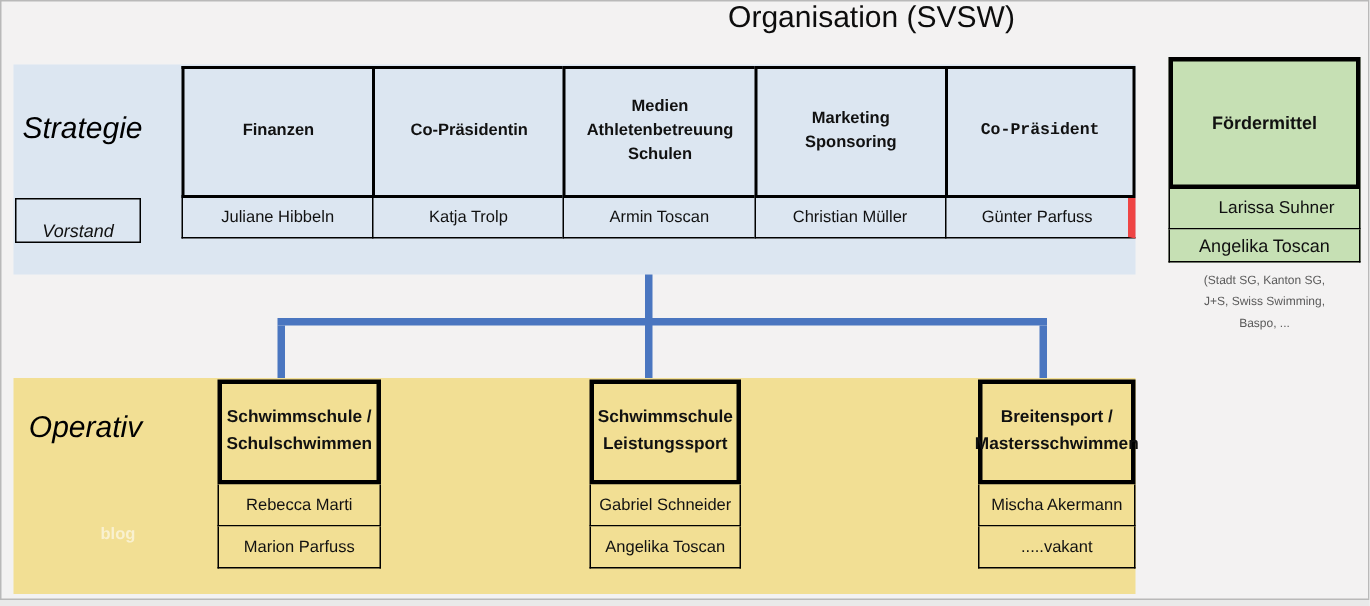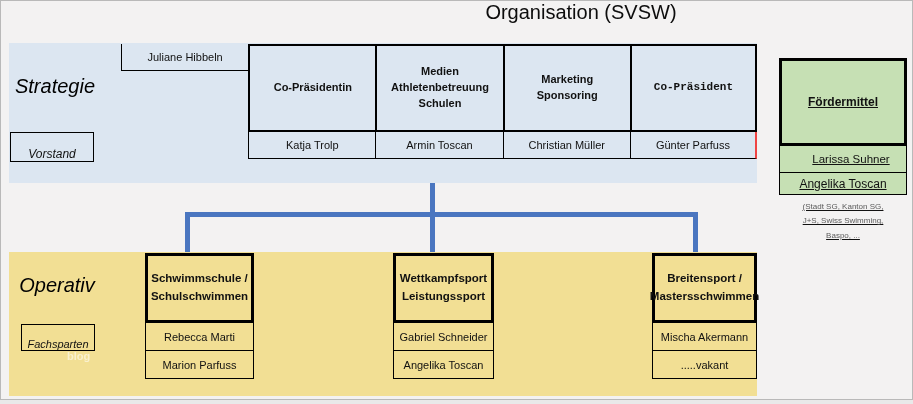--- a/index.html
+++ b/index.html
@@ -56,23 +56,23 @@
     font-weight: bold; font-size: 11px; line-height: 1.45;
     text-align: center; white-space: pre-line;
   }
   .t-col:last-child .t-box { border-right-width: 2.5px; font-family: Liberation Mono, monospace; }
   .t-name {
     height: 27px; background: #dce6f1;
     border: 1px solid #000; border-top: 0; border-right: 0;
     display: flex; align-items: center; justify-content: center;
     font-size: 11px;
   }
-  .t-col:last-child .t-name { border-right: 2px solid #ef4444; }
+  .t-col:last-child .t-name { border-right: 5px solid #ef4444; }
   
-  .g-col { position: absolute; left: 778px; top: 57px; width: 128px; text-decoration: underline; }
+  .g-col { position: absolute; left: 778px; top: 37px; width: 128px; }
   .g-box {
     height: 88px; background: #c6e0b4; border: 3px solid #000;
     display: flex; align-items: center; justify-content: center;
     font-weight: bold; font-size: 12px;
   }
   .g-name {
     background: #c6e0b4; border: 1px solid #000; border-top: 0;
     display: flex; align-items: center; justify-content: center;
     font-size: 11.5px;
   }
@@ -114,20 +114,21 @@
   <div class="title">Organisation (SVSW)</div>
 
   <div class="panel-strategie"></div>
   <div class="row-label lbl-strategie">Strategie</div>
   <div class="sub-box box-vorstand">
     <span>Vorstand</span>
   </div>
 
   <div class="top-row">
     <div class="t-col">
+      <div class="t-box">Finanzen</div>
       <div class="t-name">Juliane Hibbeln</div>
     </div>
     <div class="t-col">
       <div class="t-box">Co-Präsidentin</div>
       <div class="t-name">Katja Trolp</div>
     </div>
     <div class="t-col">
       <div class="t-box">Medien
 Athletenbetreuung
 Schulen</div>
@@ -153,33 +154,30 @@
 Baspo, ...</div>
   </div>
 
   <div class="conn conn-v-center"></div>
   <div class="conn conn-h"></div>
   <div class="conn conn-v-left"></div>
   <div class="conn conn-v-right"></div>
 
   <div class="panel-operativ"></div>
   <div class="row-label lbl-operativ">Operativ</div>
-  <div class="sub-box box-fachsparten">
-    <span>Fachsparten</span>
-  </div>
   <div class="watermark">blog</div>
 
   <div class="b-col b-col-0">
     <div class="b-box">Schwimmschule /
 Schulschwimmen</div>
     <div class="b-name">Rebecca Marti</div>
     <div class="b-name">Marion Parfuss</div>
   </div>
   <div class="b-col b-col-1">
-    <div class="b-box">Wettkampfsport
+    <div class="b-box">Schwimmschule
 Leistungssport</div>
     <div class="b-name">Gabriel Schneider</div>
     <div class="b-name">Angelika Toscan</div>
   </div>
   <div class="b-col b-col-2">
     <div class="b-box">Breitensport /
 Mastersschwimmen</div>
     <div class="b-name">Mischa Akermann</div>
     <div class="b-name">.....vakant</div>
   </div>

